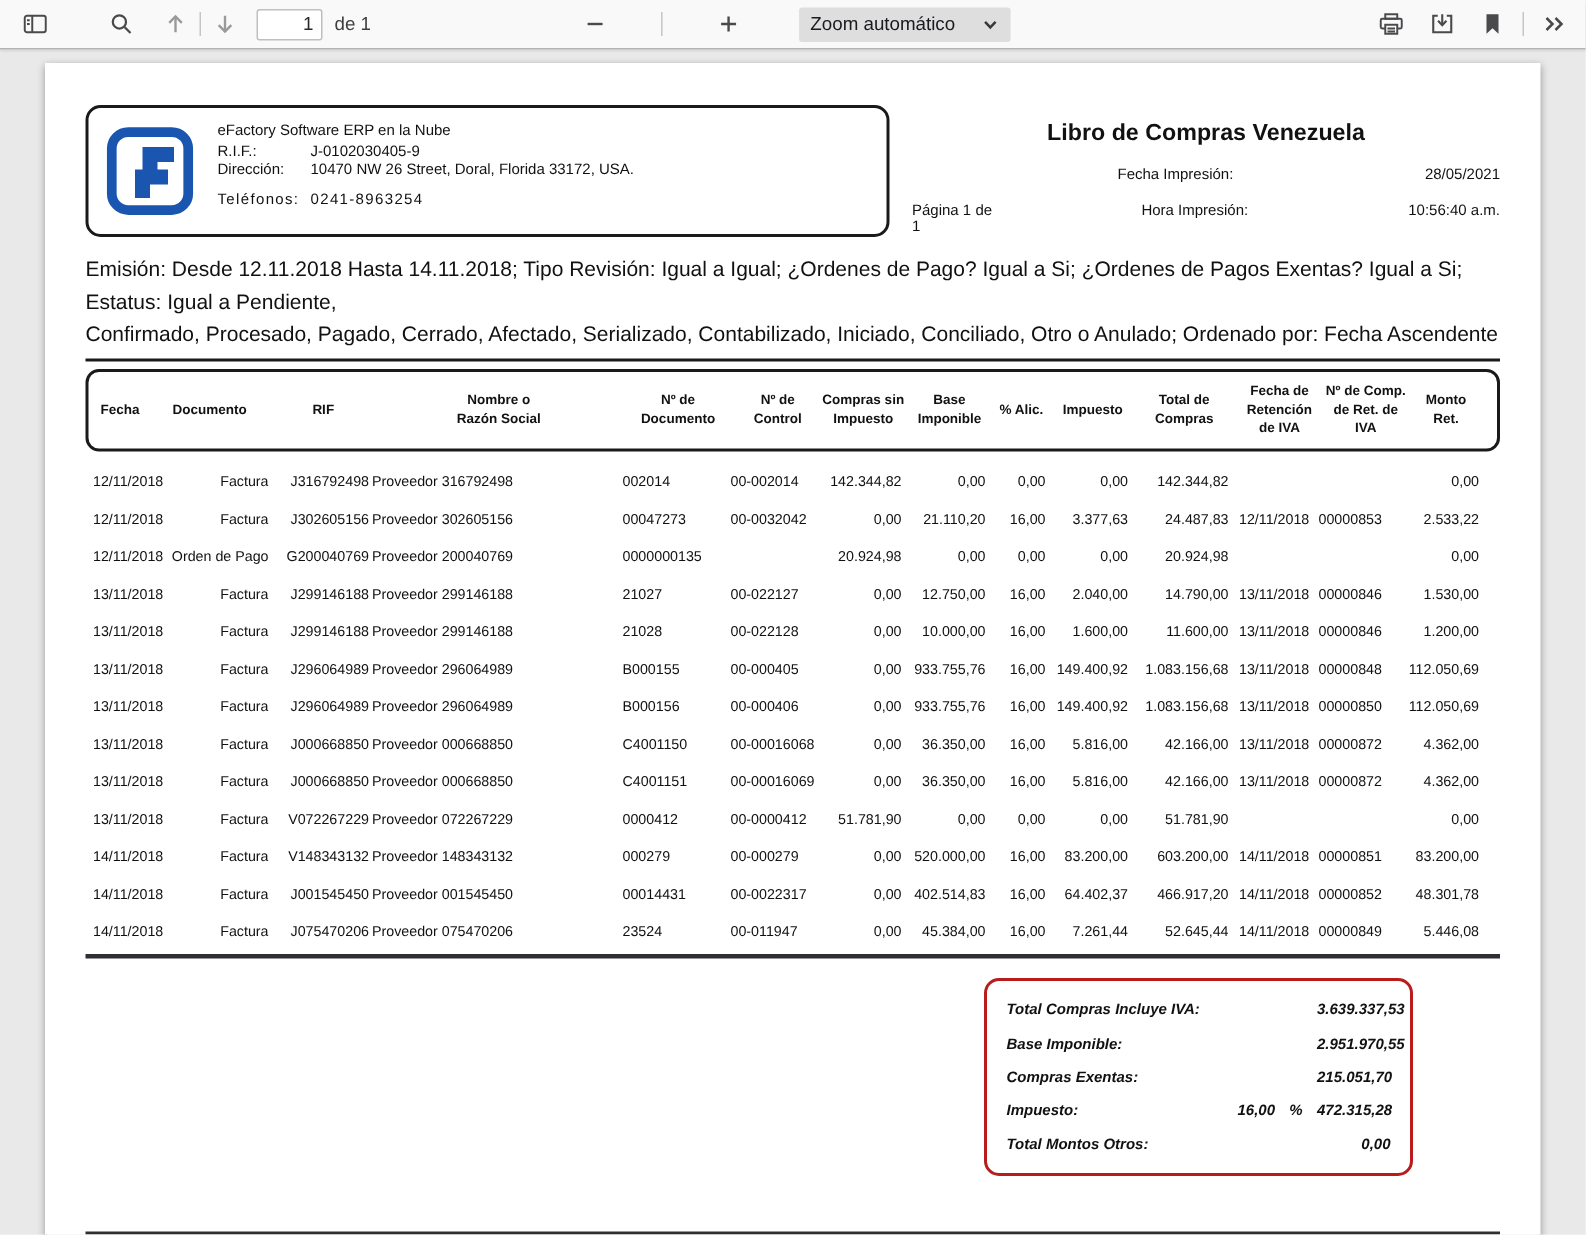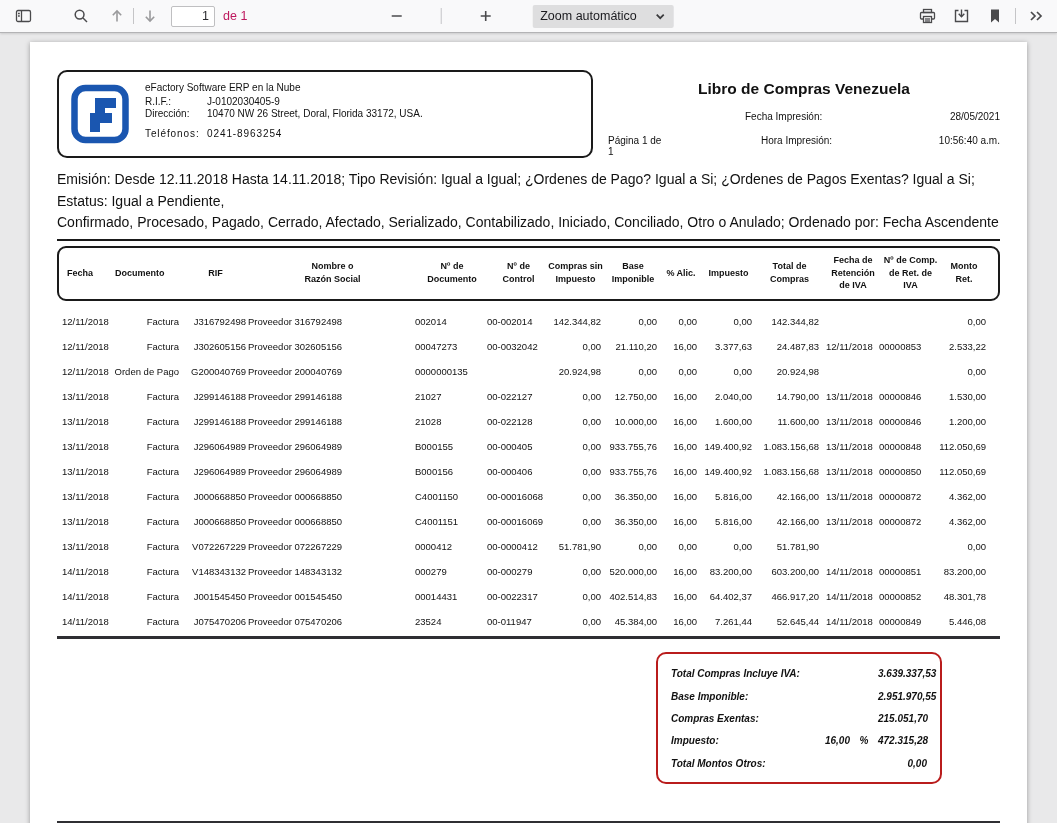--- a/index.html
+++ b/index.html
@@ -12,21 +12,21 @@
     box-shadow:0 1px 2px rgba(0,0,0,.12);
     display:flex; align-items:center; z-index:20; }
   .tb-btn { width:26px; height:26px; border:none; background:transparent;
     display:flex; align-items:center; justify-content:center; border-radius:2px;
     color:#4a4a4c; cursor:pointer; flex:none; }
   .tb-btn.dim { color:#9a9a9c; }
   .tb-sep { width:1px; height:16px; background:#c5c5c7; margin:0 3px; flex:none; }
   .page-input { width:44px; height:21px; border:1px solid #bfbfc1; background:#fff;
     text-align:right; padding-right:5px; font-size:12.5px; color:#2a2a2e;
     border-radius:2px; margin-left:8px; }
-  .page-of { font-size:12.5px; color:#be185d; margin-left:8px; }
+  .page-of { font-size:12.5px; color:#404040; margin-left:8px; }
   .center-group { position:absolute; left:50%; transform:translateX(-50%);
     display:flex; align-items:center;gap:28px; }
   .zoom-select { height:23px; background:#dededf; border:none; border-radius:2px;
     font-size:12.5px; color:#1a1a1e; padding:0 8px; margin-left:6px;
     display:flex; align-items:center; gap:18px; cursor:pointer; min-width:138px; }
   .right-group { margin-left:auto; display:flex; align-items:center; margin-right:8px; }
 
   
   .viewer { position:absolute; top:34px; left:0; right:0; bottom:0; overflow:hidden; }
   .page { width:997px; height:1240px; margin:8px auto 0; background:#fff;

